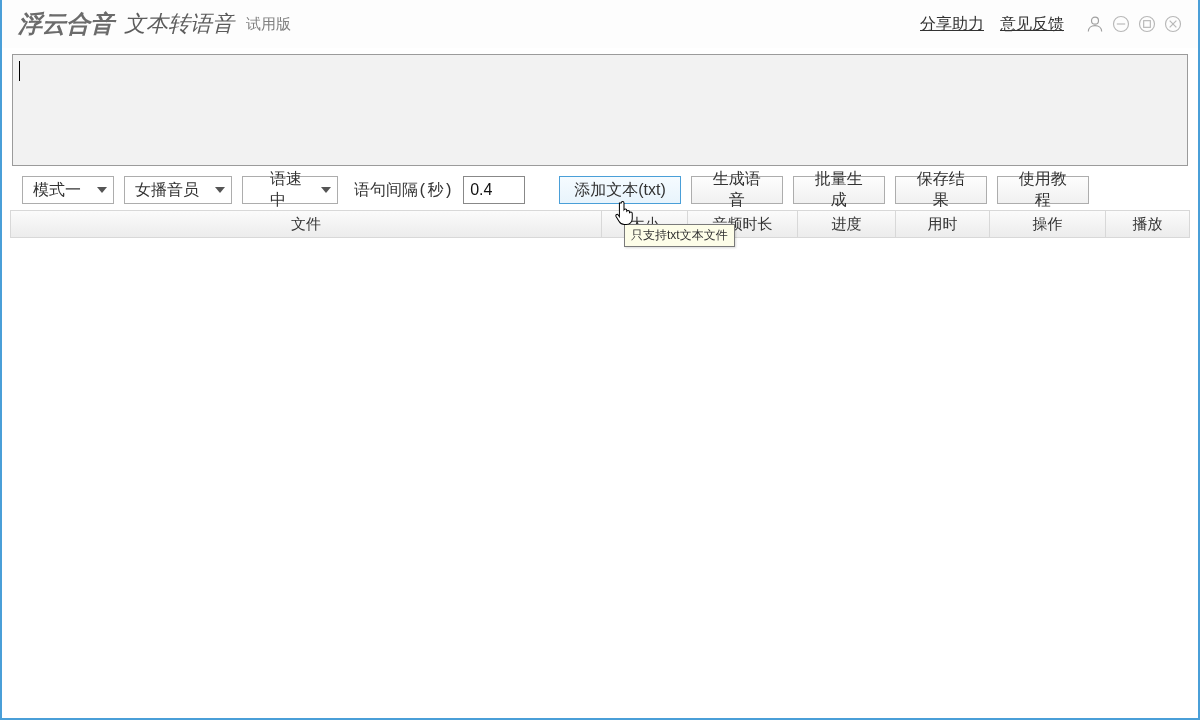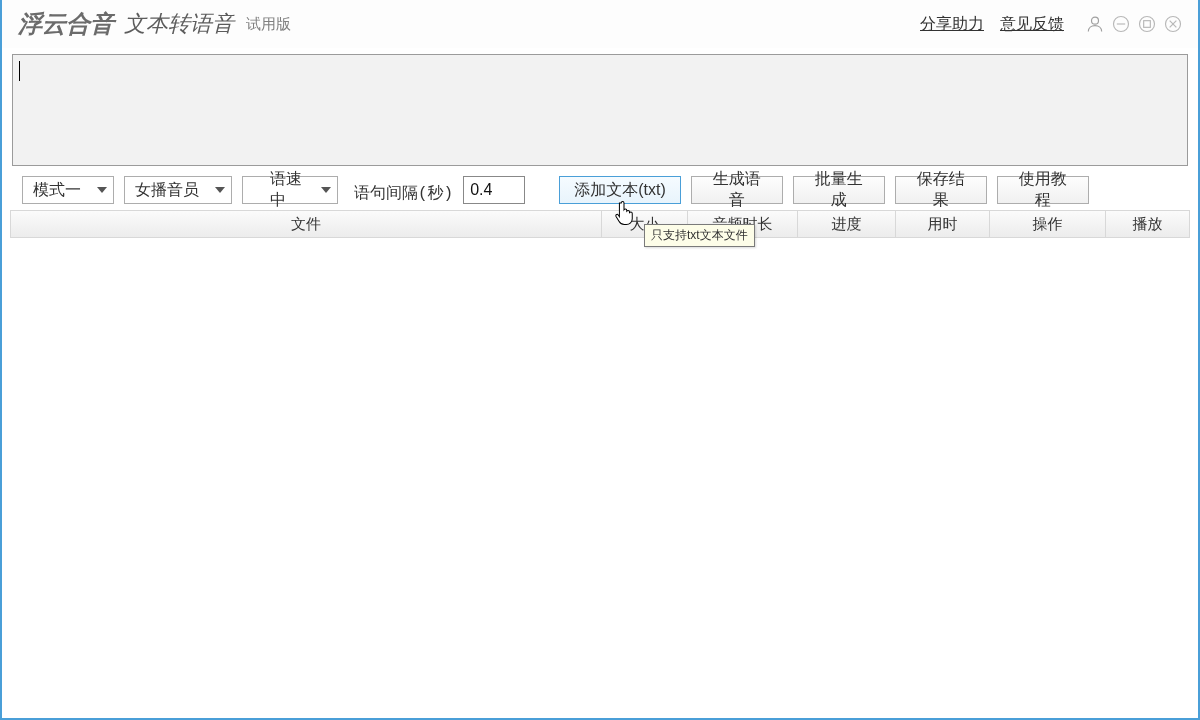--- a/index.html
+++ b/index.html
@@ -74,21 +74,21 @@
     .caret {
       position: absolute;
       left: 6px;
       top: 6px;
       width: 1px;
       height: 20px;
       background: #000;
     }
     .controls-row {
       display: flex;
-      align-items: flex-end;
+      align-items: center;
       gap: 10px;
       padding: 6px 12px 6px 20px;
     }
     .dropdown {
       display: inline-flex;
       align-items: center;
       justify-content: space-between;
       height: 28px;
       border: 1px solid #adadad;
       background: #fff;
@@ -155,21 +155,21 @@
     .th:first-child { border-left: 1px solid #d8d8d8; }
     .th-file { flex: 0 0 592px; }
     .th-size { flex: 0 0 86px; }
     .th-dur  { flex: 0 0 110px; }
     .th-prog { flex: 0 0 98px; }
     .th-time { flex: 0 0 94px; }
     .th-op   { flex: 0 0 116px; }
     .th-play { flex: 1; }
     .tooltip {
       position: absolute;
-      left: 642px;
+      left: 622px;
       top: 224px;
       background: #fdfde8;
       border: 1px solid #7a7a7a;
       font-size: 12px;
       color: #333;
       padding: 2px 6px;
       white-space: nowrap;
       box-shadow: 1px 1px 2px rgba(0,0,0,0.15);
       z-index: 20;
     }

